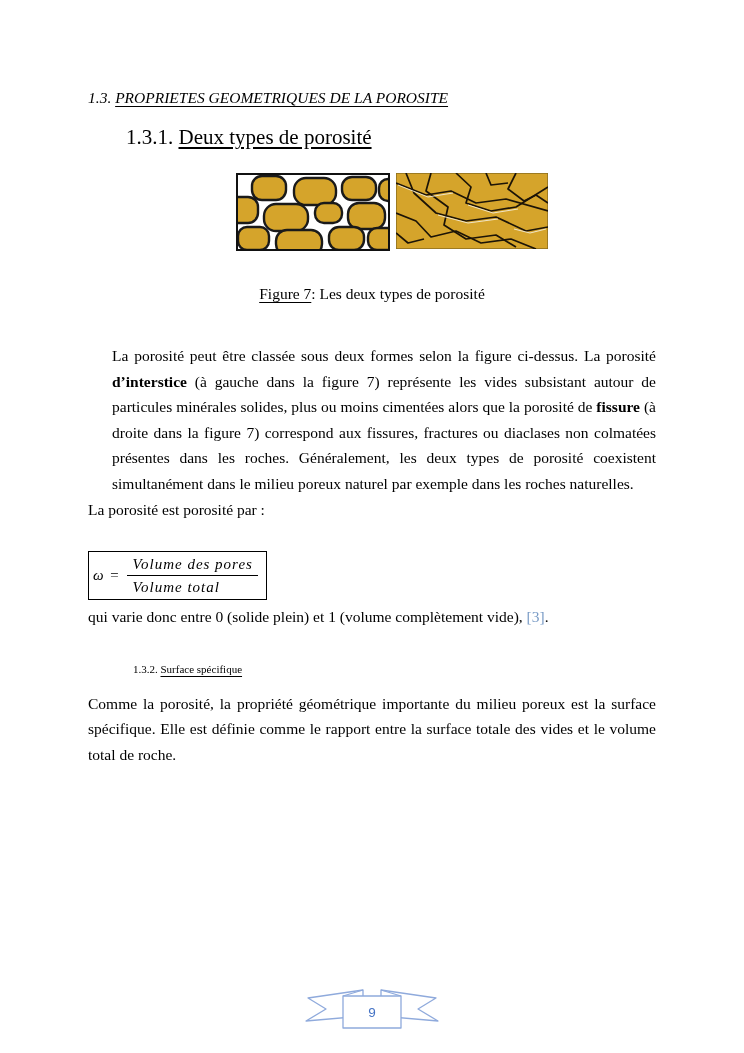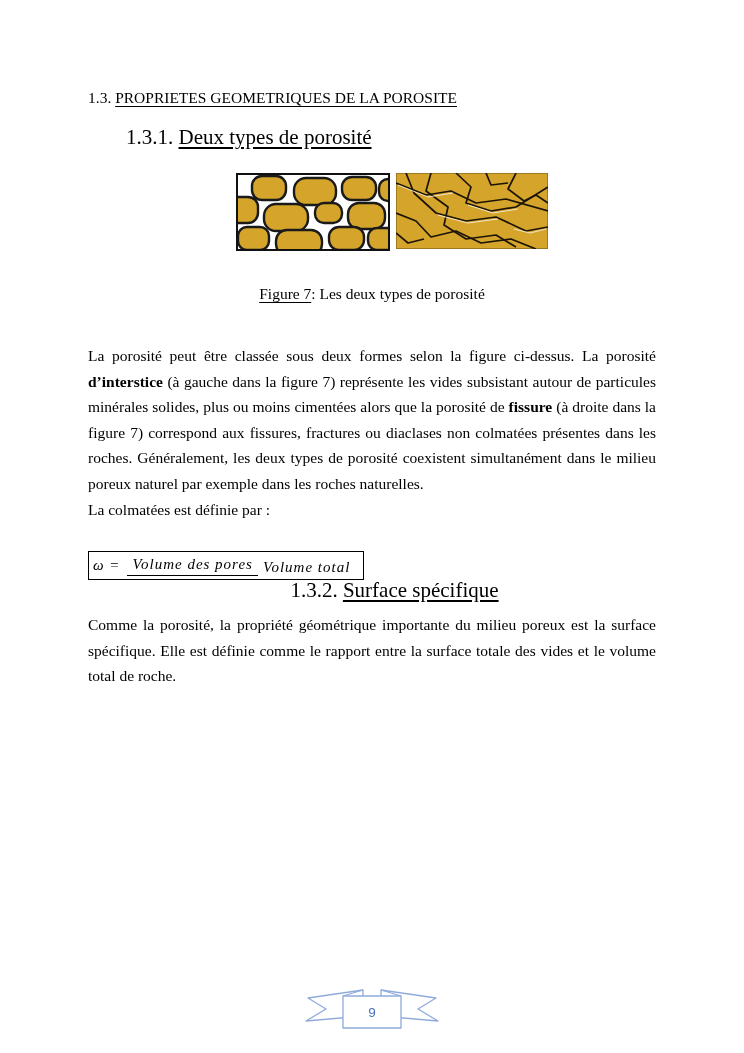--- a/index.html
+++ b/index.html
@@ -20,50 +20,50 @@
     color:#000;
     overflow:hidden;
   }
   .content{
     position:absolute;
     left:88px;top:88px;width:568px;
     font-size:15.5px;
     line-height:25.6px;
   }
   h2,h3,p,figure{margin:0;padding:0;font-weight:normal;}
-  .h13{font-size:15.5px;line-height:20px;}
+  .h13{font-size:15.5px;line-height:20px;font-style:italic;}
   .h131{font-size:21px;line-height:20px;margin-top:19px;padding-left:38px;}
-  .h132{font-size:21px;line-height:20px;padding-left:45px;text-align:center;}
+  .h132{font-size:11px;line-height:20px;margin-top:29px;padding-left:45px;}
   .underline{text-decoration:underline;text-underline-offset:3px;}
   .figure-block{margin-top:26px;}
   .images-row{
     position:relative;left:20px;
     display:flex;justify-content:center;align-items:flex-start;gap:6px;
   }
   .img-frame{display:block;}
   .figcaption{
     text-align:center;
     margin-top:33px;
     font-size:15.5px;line-height:20px;
   }
   .body-par{text-align:justify;}
-  .p1{margin-top:39px;}
+  .p1{margin-top:39px;margin-left:24px;}
   .p2{margin-top:0;}
   .formula-box{
     margin-top:29px;
     display:inline-flex;
     align-items:center;
     border:1px solid #000;
     padding:2px 8px 3px 4px;
     font-style:italic;
     font-size:15px;
     line-height:18px;
     gap:7px;
   }
-  .frac{display:inline-flex;flex-direction:row;align-items:flex-end;}
+  .frac{display:inline-flex;flex-direction:column;align-items:flex-start;}
   .frac .num{border-bottom:1.2px solid #000;padding:1px 5px 2px 5px;letter-spacing:1px;}
   .frac .den{padding:2px 5px 0 5px;letter-spacing:1px;}
   .omega-eq{white-space:nowrap;letter-spacing:1px;}
   .p3{margin-top:4px;}
   .ref-link{color:var(--reference-blue);text-decoration:none;cursor:pointer;}
   .p4{margin-top:12px;}
   .p5{margin-top:0;}
   .ribbon{
     position:absolute;
     top:984px;left:50%;
@@ -130,30 +130,31 @@
             <polyline points="72,32 97,40 122,36"></polyline>
             <polyline points="118,56 134,60 150,56"></polyline>
           </g>
         </svg>
       </div>
       <figcaption class="figcaption"><span class="underline">Figure 7</span><span>: Les deux types de porosité</span></figcaption>
     </figure>
 
     <p class="body-par p1"><span>La porosité peut être classée sous deux formes selon la figure ci-dessus. La porosité </span><b>d’interstice</b><span> (à gauche dans la figure 7) représente les vides subsistant autour de particules minérales solides, plus ou moins cimentées alors que la porosité de </span><b>fissure</b><span> (à droite dans la figure 7) correspond aux fissures, fractures ou diaclases non colmatées présentes dans les roches. Généralement, les deux types de porosité coexistent simultanément dans le milieu poreux naturel par exemple dans les roches naturelles.</span></p>
 
-    <p class="body-par p2">La colmatées est définie par :</p>
+    <p class="body-par p2">La porosité est porosité par :</p>
 
     <div class="formula-box">
       <span class="omega-eq"><span>ω</span> <span>=</span></span>
       <span class="frac">
         <span class="num">Volume des pores</span>
         <span class="den">Volume total</span>
       </span>
     </div>
 
+    <p class="body-par p3"><span>qui varie donc entre 0 (solide plein) et 1 (volume complètement vide), </span><a class="ref-link">[3]</a><span>.</span></p>
 
     <h3 class="h132"><span>1.3.2. </span><span class="underline">Surface spécifique</span></h3>
 
     <p class="body-par p4">Comme la porosité, la propriété géométrique importante du milieu poreux est la surface spécifique. Elle est définie comme le rapport entre la  surface totale des vides et le volume total de roche.</p>
 
 
   </div>
 
   <div class="ribbon">
     <svg width="138" height="48" viewBox="0 0 138 48">

